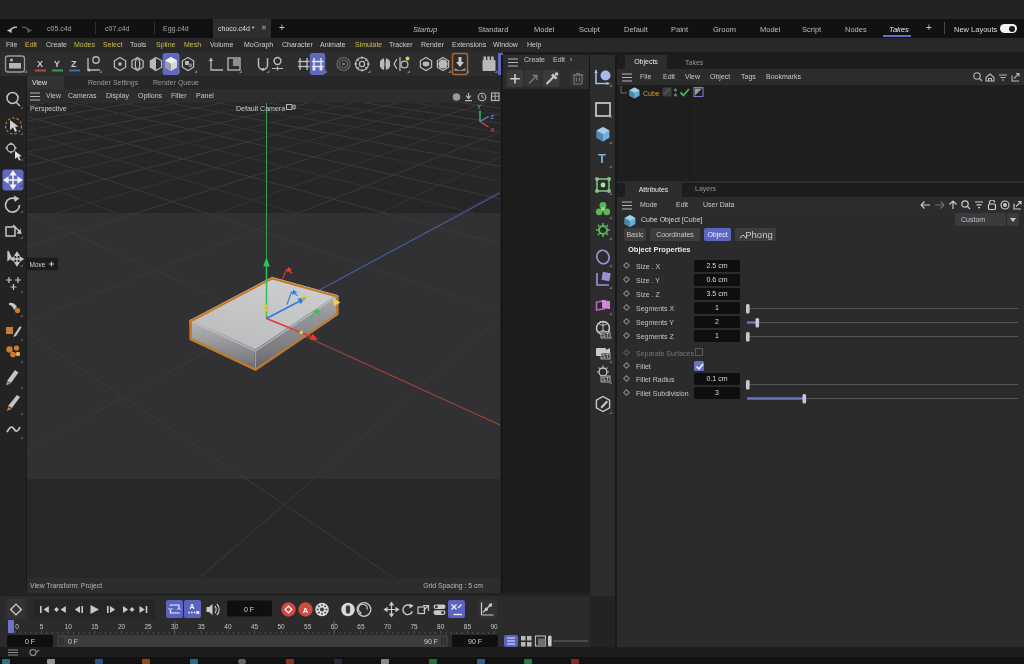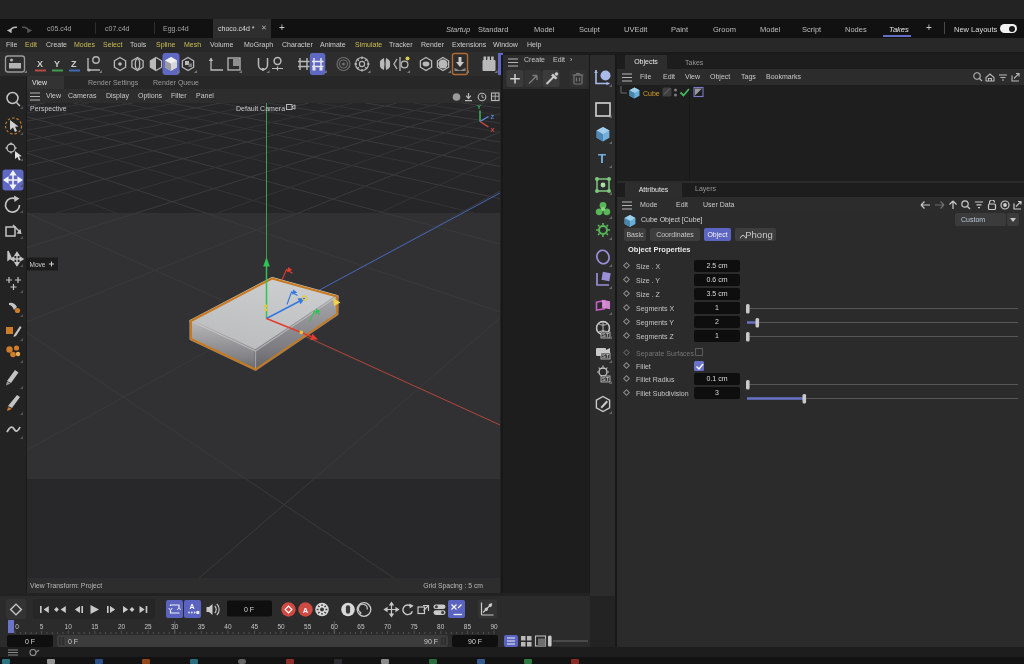--- a/index.html
+++ b/index.html
@@ -66,25 +66,25 @@
  </svg>
  <div id="activetab"></div>
  <span class="dt" style="left:47px">c05.c4d</span>
  <span class="dt" style="left:105px">c07.c4d</span>
  <span class="dt" style="left:163px">Egg.c4d</span>
  <span class="dt" style="left:218px;color:#dedede">choco.c4d *</span>
  <span class="dt" style="left:261px;top:5px;color:#b0b0b0;font-size:7px">✕</span>
  <span class="dt" style="left:279px;color:#cccccc;font-size:10px;top:3px">+</span>
  <div class="sep" style="left:95px"></div>
  <div class="sep" style="left:154px"></div>
- <span class="lt" style="left:446px;font-style:italic">Startup</span>
+ <span class="lt" style="left:413px;font-style:italic">Startup</span>
  <span class="lt" style="left:478px">Standard</span>
  <span class="lt" style="left:534px">Model</span>
  <span class="lt" style="left:579px">Sculpt</span>
- <span class="lt" style="left:624px">UVEdit</span>
+ <span class="lt" style="left:624px">Default</span>
  <span class="lt" style="left:671px">Paint</span>
  <span class="lt" style="left:713px">Groom</span>
  <span class="lt" style="left:760px">Model</span>
  <span class="lt" style="left:802px">Script</span>
  <span class="lt" style="left:845px">Nodes</span>
  <span class="lt" style="left:889px;font-style:italic;color:#e9e9e9">Takes</span>
  <div class="abs" style="left:883px;top:16px;width:28px;height:2px;background:#646ec6"></div>
  <span class="lt" style="left:926px;color:#cccccc;font-size:10px;top:3px">+</span>
  <div class="sep" style="left:944px;background:#4a4a4a"></div>
  <span class="lt" style="left:954px;color:#dadada">New Layouts</span>

